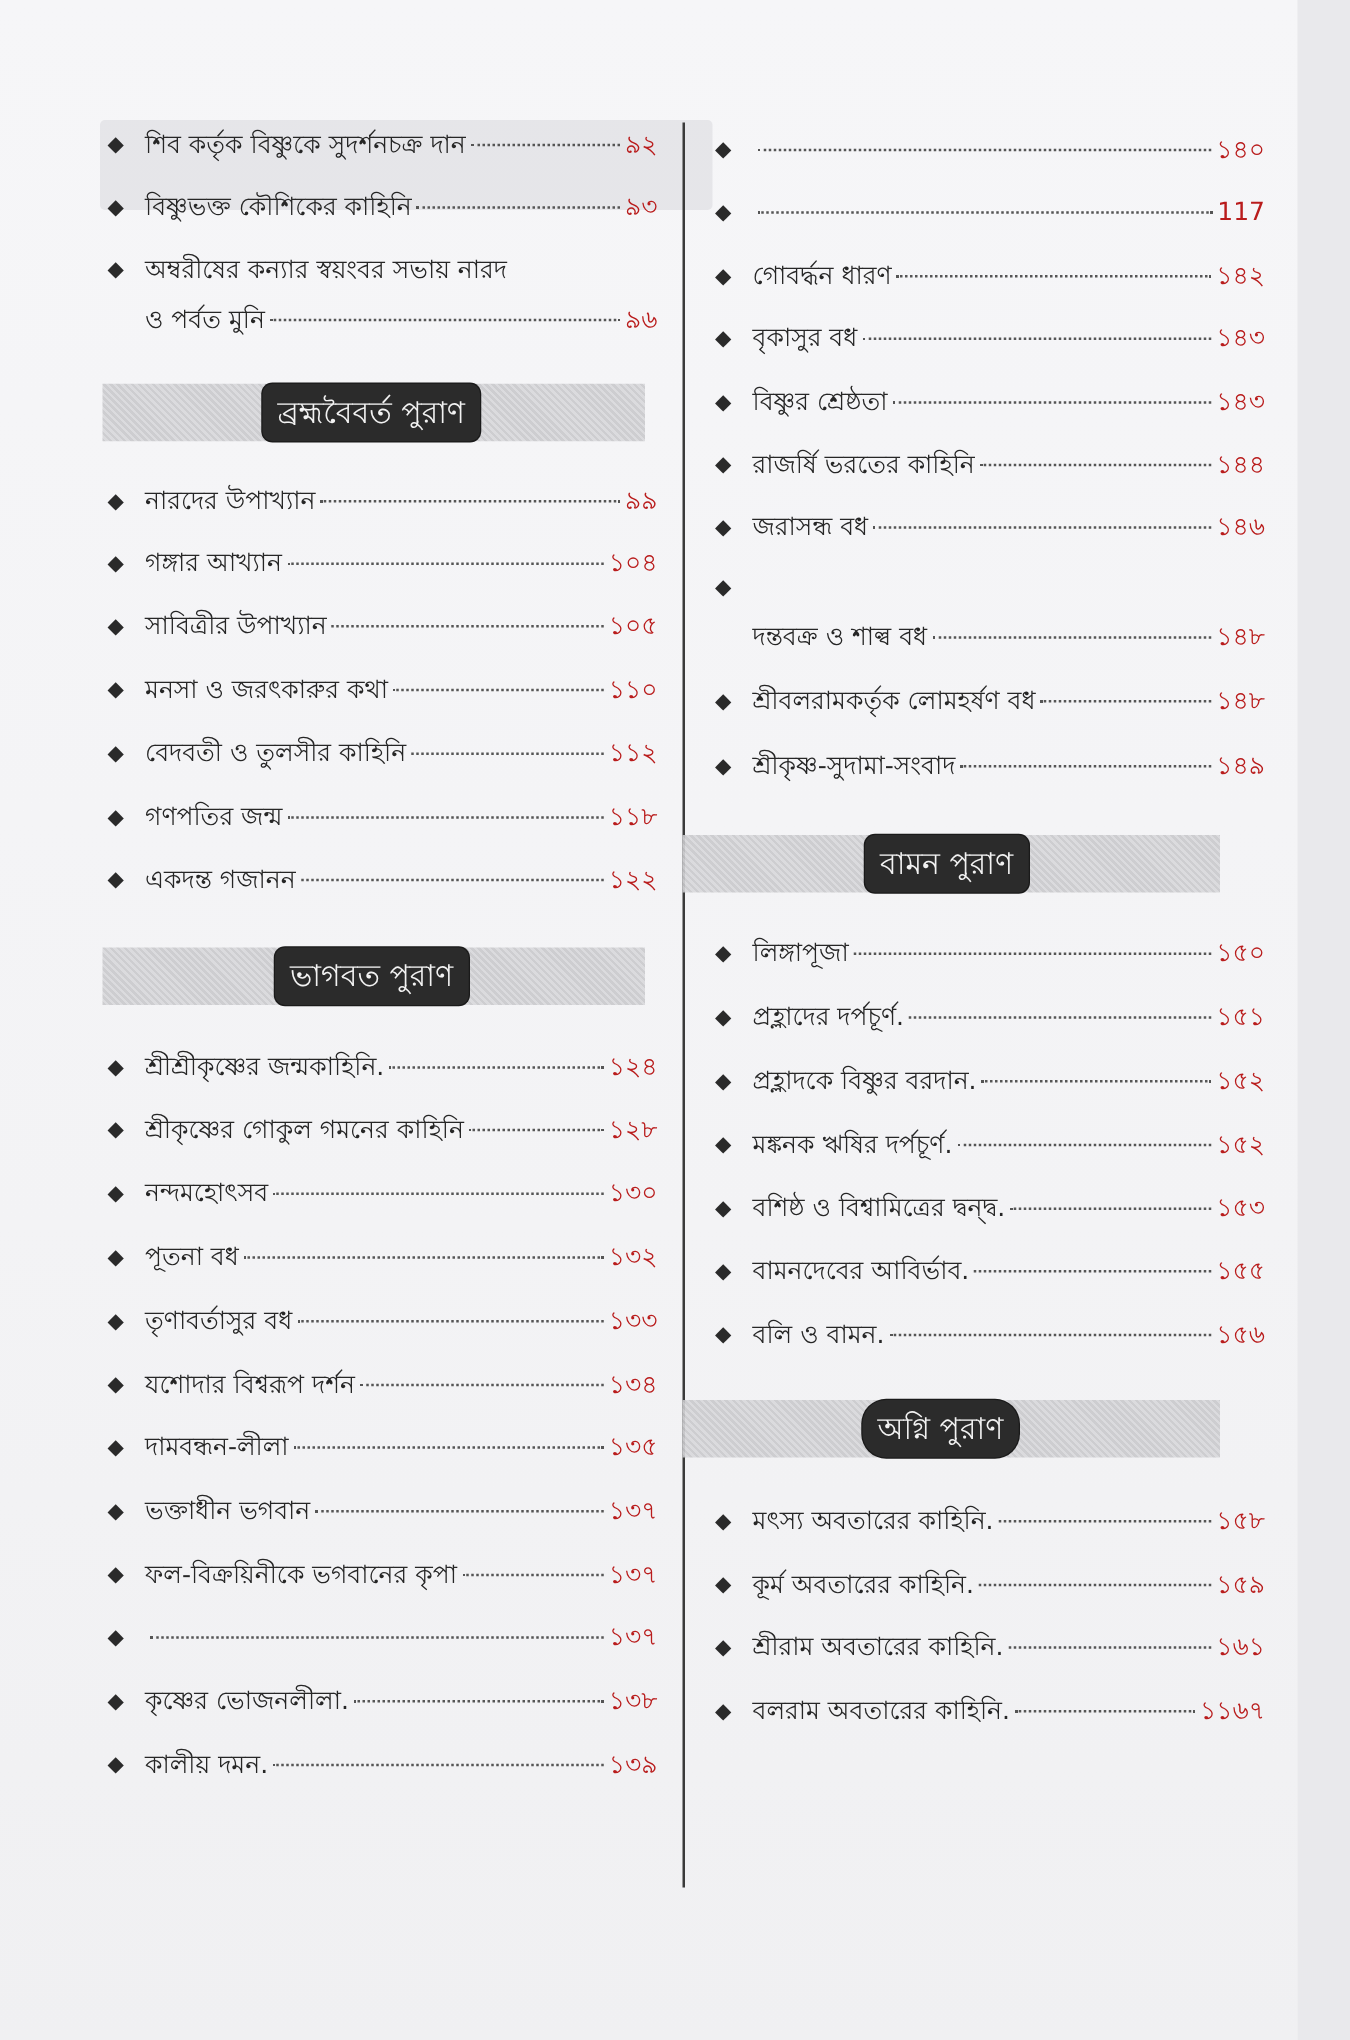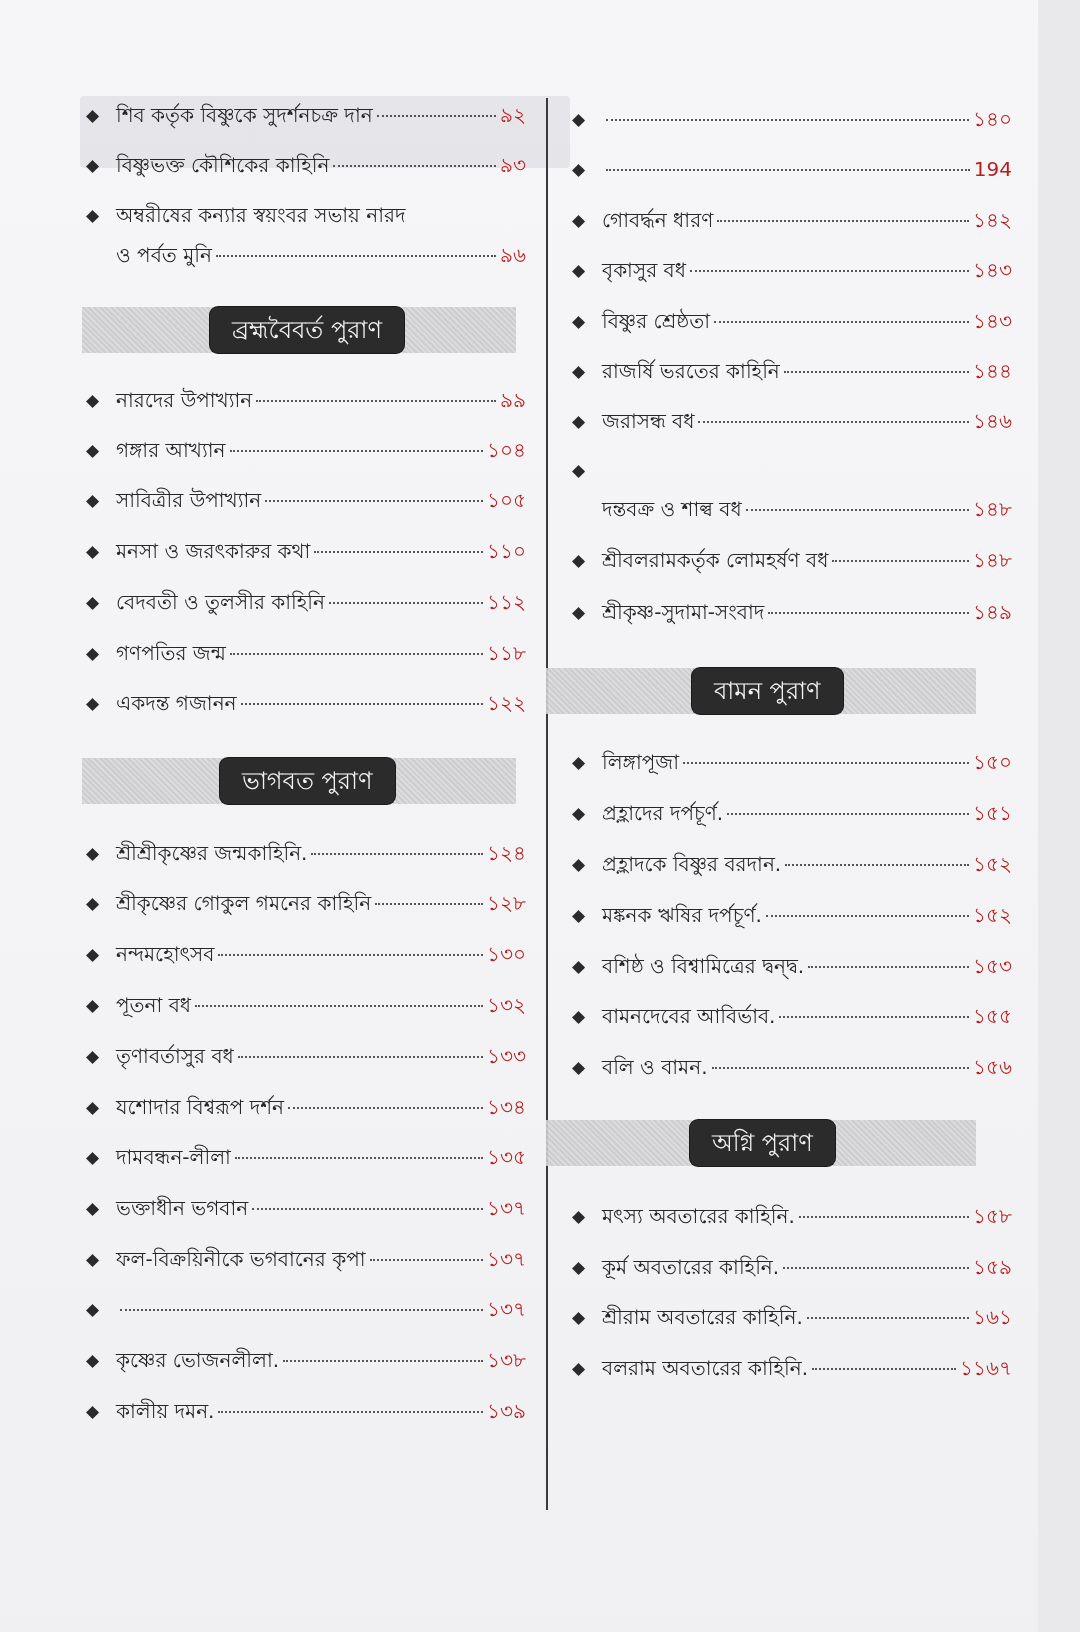--- a/index.html
+++ b/index.html
@@ -54,21 +54,21 @@
   .section-band {
     position: absolute; left: 0; width: 100%; height: 46px;
     background: repeating-linear-gradient(45deg, #c9c9cc 0 2px, #d8d8db 2px 4px);
     opacity: 0.9;
   }
   .section-pill {
     position: absolute; height: 46px;
     background: #2b2b2b; color: #f2f2f2;
     border-radius: 8px;
     font-size: 24px; line-height: 46px;
-    padding: 0 22px; white-space: nowrap;
+    padding: 0 12px; white-space: nowrap;
     box-shadow: 0 0 0 1px #1a1a1a;
   }
 </style>
 </head>
 <body>
 
 <div class="page"></div>
 <div class="page-edge"></div>
 <div class="ghost-band"></div>
 <div class="divider"></div>
@@ -224,21 +224,21 @@
 <div class="col col-right">
 
   <div class="entry" style="top:106px">
     <span class="bullet">◆</span>
     <span class="leader"></span>
     <span class="page-num">১৪০</span>
   </div>
   <div class="entry" style="top:156px">
     <span class="bullet">◆</span>
     <span class="leader"></span>
-    <span class="page-num">194</span>
+    <span class="page-num">117</span>
   </div>
   <div class="entry" style="top:207px">
     <span class="bullet">◆</span>
     <span class="title">গোবর্দ্ধন ধারণ</span>
     <span class="leader"></span>
     <span class="page-num">১৪২</span>
   </div>
   <div class="entry" style="top:257px">
     <span class="bullet">◆</span>
     <span class="title">বৃকাসুর বধ</span>
@@ -326,21 +326,21 @@
     <span class="page-num">১৫৫</span>
   </div>
   <div class="entry" style="top:1054px">
     <span class="bullet">◆</span>
     <span class="title">বলি ও বামন.</span>
     <span class="leader"></span>
     <span class="page-num">১৫৬</span>
   </div>
 
   <div class="section-band" style="top:1120px; left:-26px; width:430px;"></div>
-  <div class="section-pill" style="top:1120px; left:118px;">অগ্নি পুরাণ</div>
+  <div class="section-pill" style="top:1120px; left:118px;border-radius:19px;">অগ্নি পুরাণ</div>
 
   <div class="entry" style="top:1203px">
     <span class="bullet">◆</span>
     <span class="title">মৎস্য অবতারের কাহিনি.</span>
     <span class="leader"></span>
     <span class="page-num">১৫৮</span>
   </div>
   <div class="entry" style="top:1254px">
     <span class="bullet">◆</span>
     <span class="title">কূর্ম অবতারের কাহিনি.</span>

